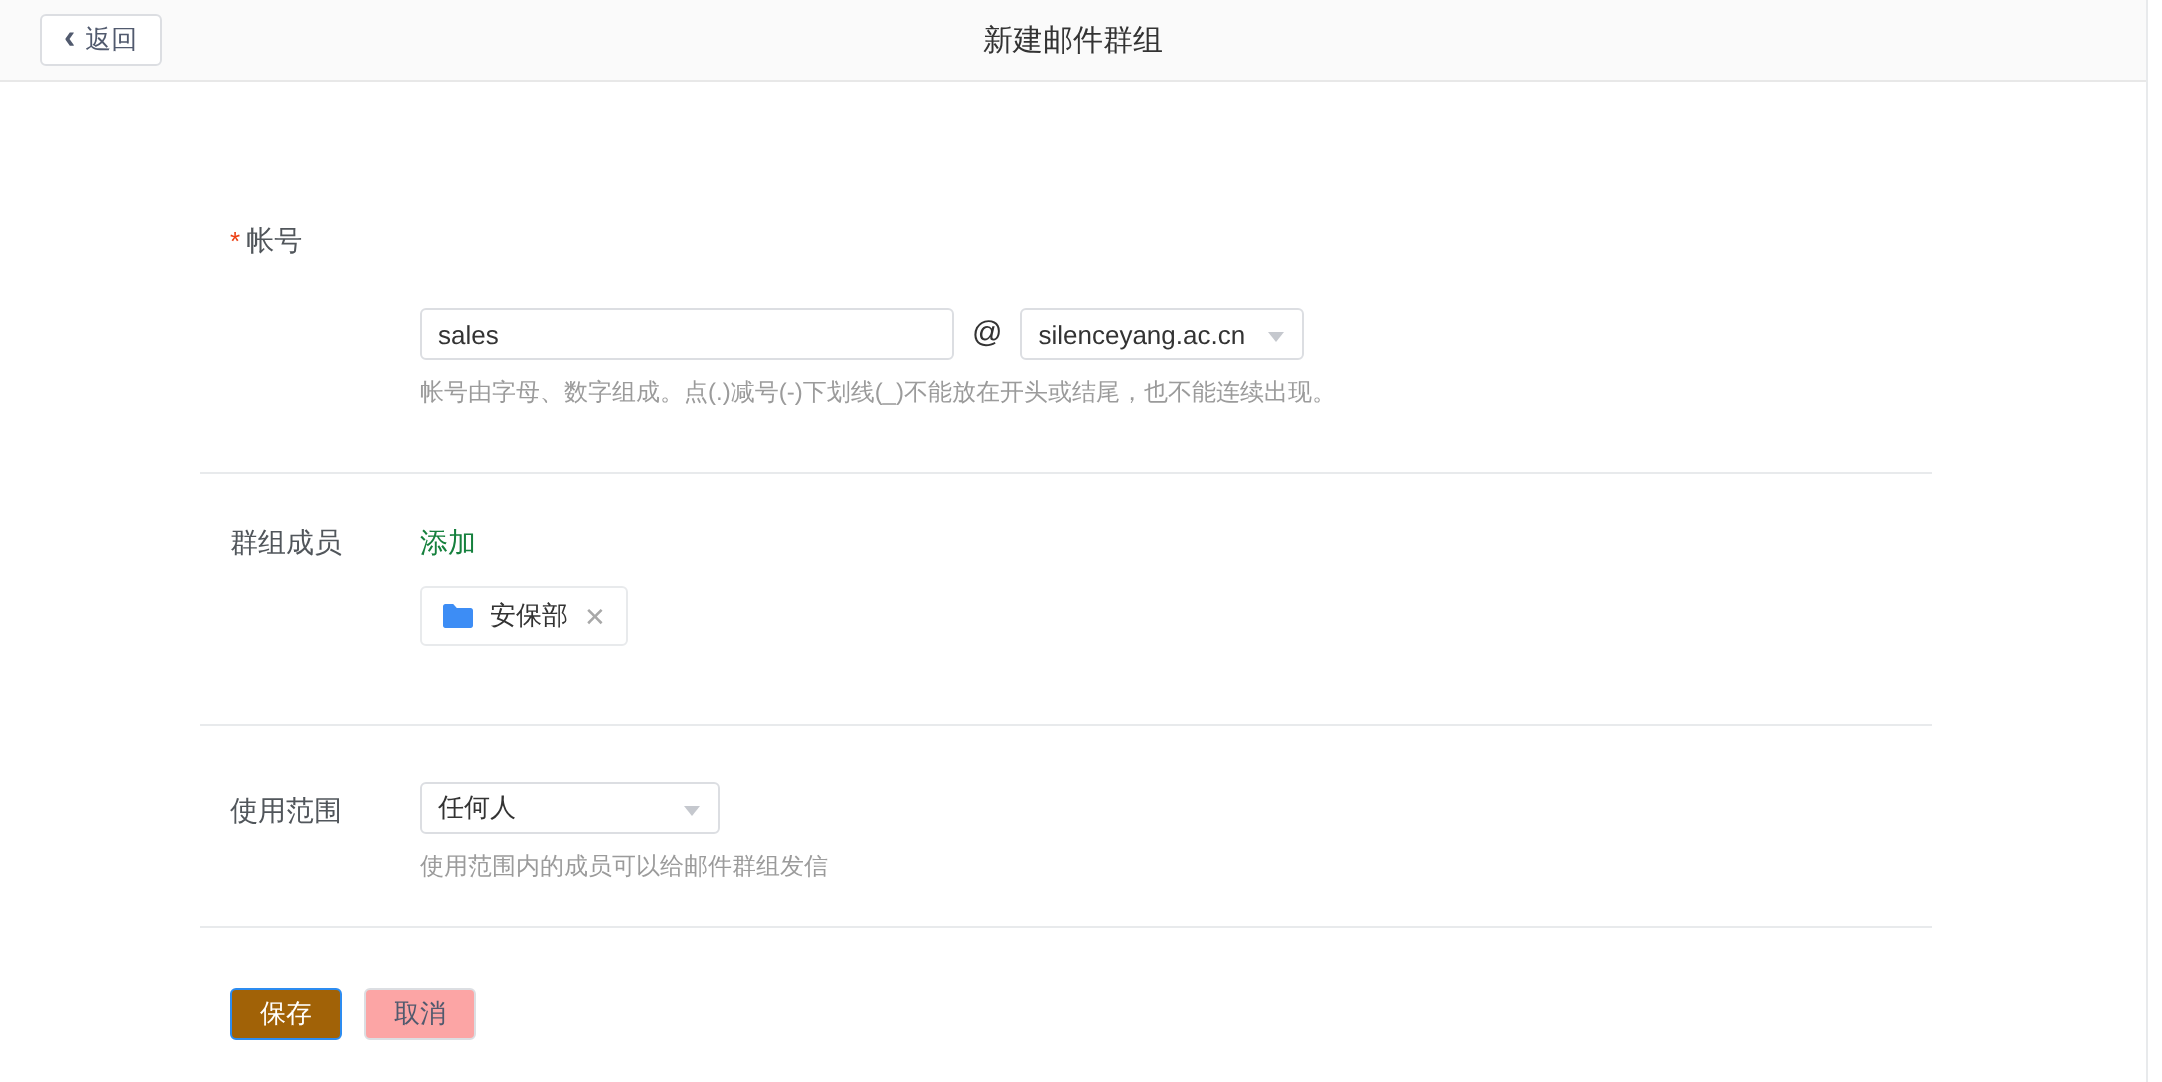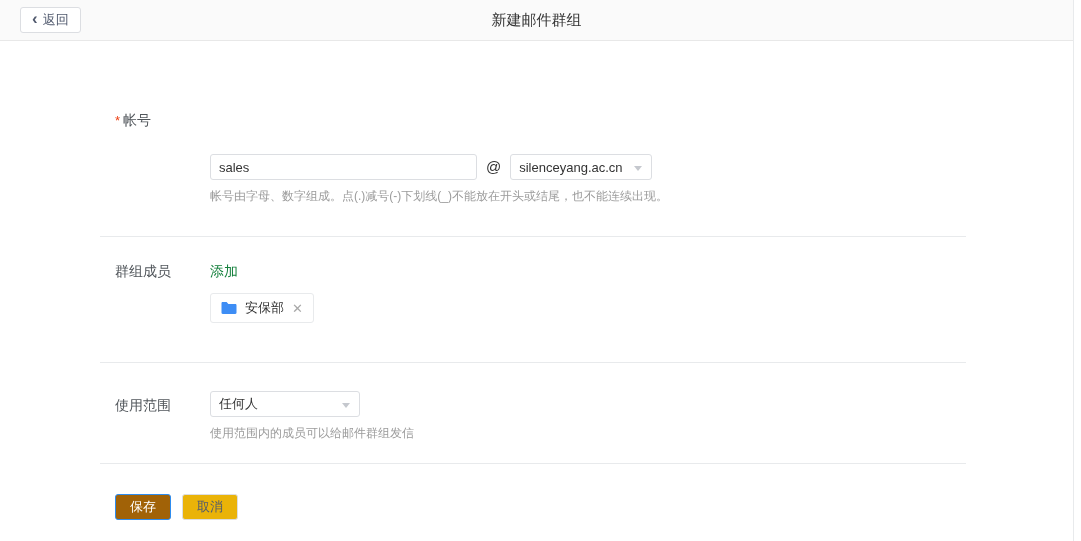--- a/index.html
+++ b/index.html
@@ -38,21 +38,21 @@
 
   .link { color:#15803d; font-size:14px; cursor:pointer; text-decoration:none; display:inline-block; padding-top:6px; }
   .tag { display:inline-flex; align-items:center; gap:8px; background:#fff;
     border:1px solid #e8eaec; border-radius:3px; padding:5px 10px; margin-top:12px; }
   .tag-name { font-size:13px; color:#333; }
   .tag-close { font-size:13px; color:#a8a8a8; cursor:pointer; line-height:1; }
 
   .actions { display:flex; align-items:center; gap:11px; }
   .btn { height:26px; border-radius:3px; font-size:13px; cursor:pointer; font-family:inherit; }
   .btn-primary { background:#a16207; color:#fff; border:1px solid #2d8cf0; padding:0 14px; }
-  .btn-default { background:#eab308; color:#515a6e; border:1px solid #dcdee2; padding:0 14px;text-align:center; }
+  .btn-default { background:#fca5a5; color:#515a6e; border:1px solid #dcdee2; padding:0 14px;text-align:center; }
 
   
   .mt-25 { margin-top:25px; }
   .mt-31 { margin-top:31px; }
   .mt-36 { margin-top:20px; }
   .mt-39 { margin-top:39px; }
   .mt-28 { margin-top:28px; }
   .mt-21 { margin-top:21px; }
   .mt-30 { margin-top:30px; }
 </style>

